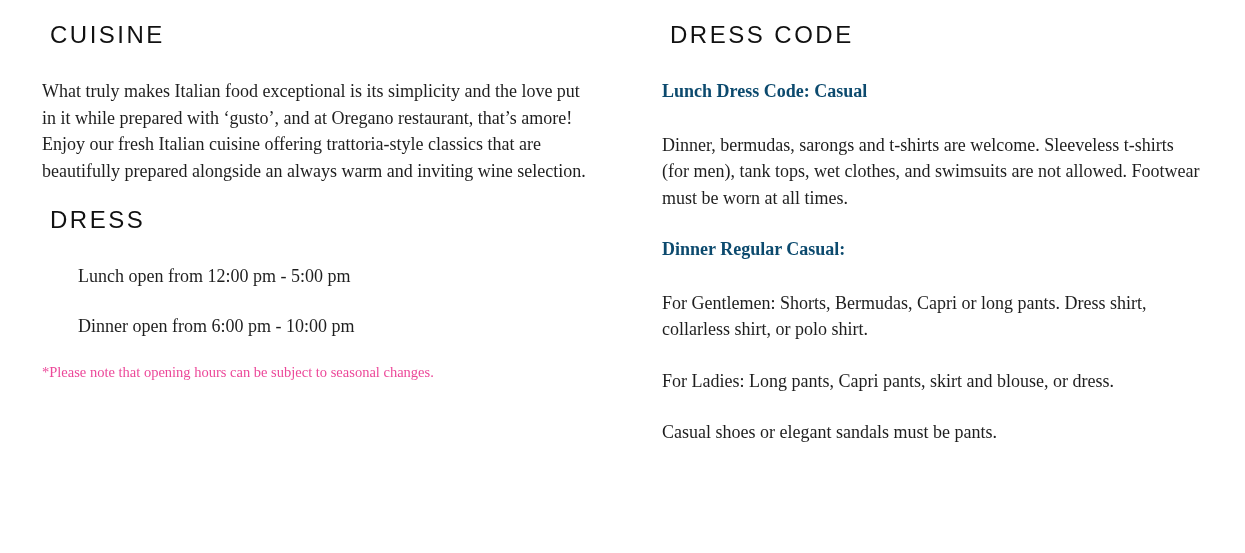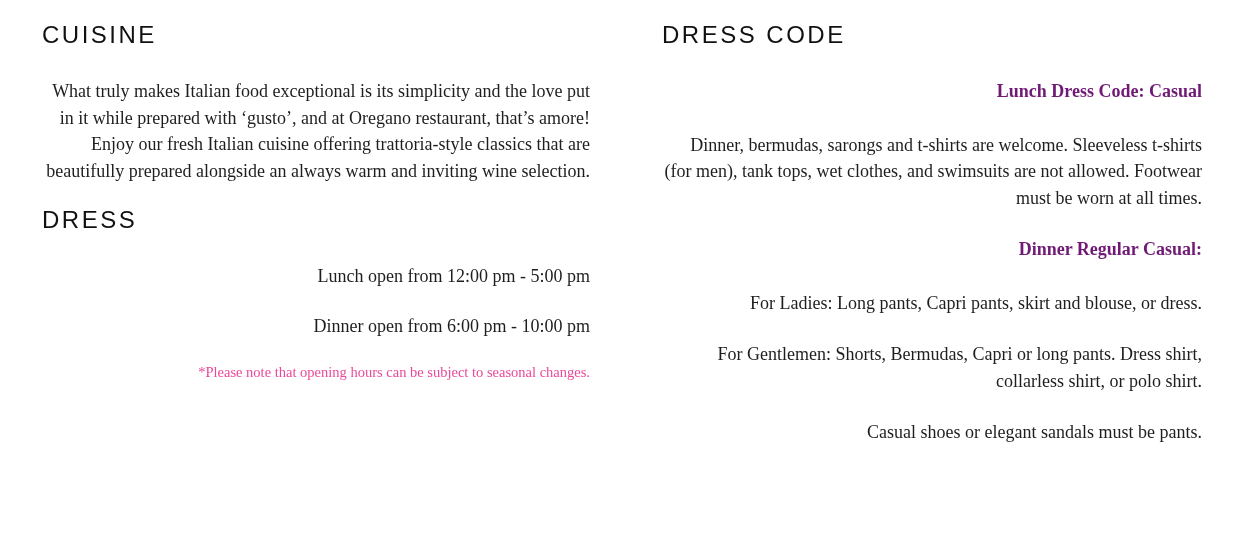--- a/index.html
+++ b/index.html
@@ -32,38 +32,38 @@
     width: 540px;
     flex: 0 0 auto;
   }
   .section-heading {
     font-family: "Liberation Sans", sans-serif;
     font-weight: 400;
     font-size: 24px;
     line-height: 30px;
     letter-spacing: 2.5px;
     color: #111111;
-    margin: 0 0 28px 0;
+    margin: 0 0 28px 8px;
   }
   p {
     font-size: 18px;
     line-height: 26.5px;
     margin: 0 0 25px 0;
     color: #1e1e1e;
-    text-align: right;
   }
   p.intro-para {
     margin-bottom: 21px;
   }
   p.hours-line {
     margin-bottom: 23px;
+    margin-left: 36px;
   }
   p.subhead {
     font-weight: 700;
-    color: #701a75;
+    color: #0c4a6e;
     margin-bottom: 27px;
   }
   p.footnote {
     font-size: 14.5px;
     line-height: 20px;
     margin: 0;
     color: #ec4899;
   }
 </style>
 </head>
@@ -81,18 +81,18 @@
     <p class="footnote">*Please note that opening hours can be subject to seasonal changes.</p>
   </section>
 
   <section class="col col-right">
     <h1 class="section-heading">DRESS CODE</h1>
 
     <p class="subhead">Lunch Dress Code: Casual</p>
     <p>Dinner, bermudas, sarongs and t-shirts are welcome. Sleeveless t-shirts (for men), tank tops, wet clothes, and swimsuits are not allowed. Footwear must be worn at all times.</p>
 
     <p class="subhead">Dinner Regular Casual:</p>
+    <p>For Gentlemen: Shorts, Bermudas, Capri or long pants. Dress shirt, collarless shirt, or polo shirt.</p>
     <p>For Ladies: Long pants, Capri pants, skirt and blouse, or dress.</p>
-    <p>For Gentlemen: Shorts, Bermudas, Capri or long pants. Dress shirt, collarless shirt, or polo shirt.</p>
     <p>Casual shoes or elegant sandals must be pants.</p>
   </section>
 
 </main>
 
 </body></html>

